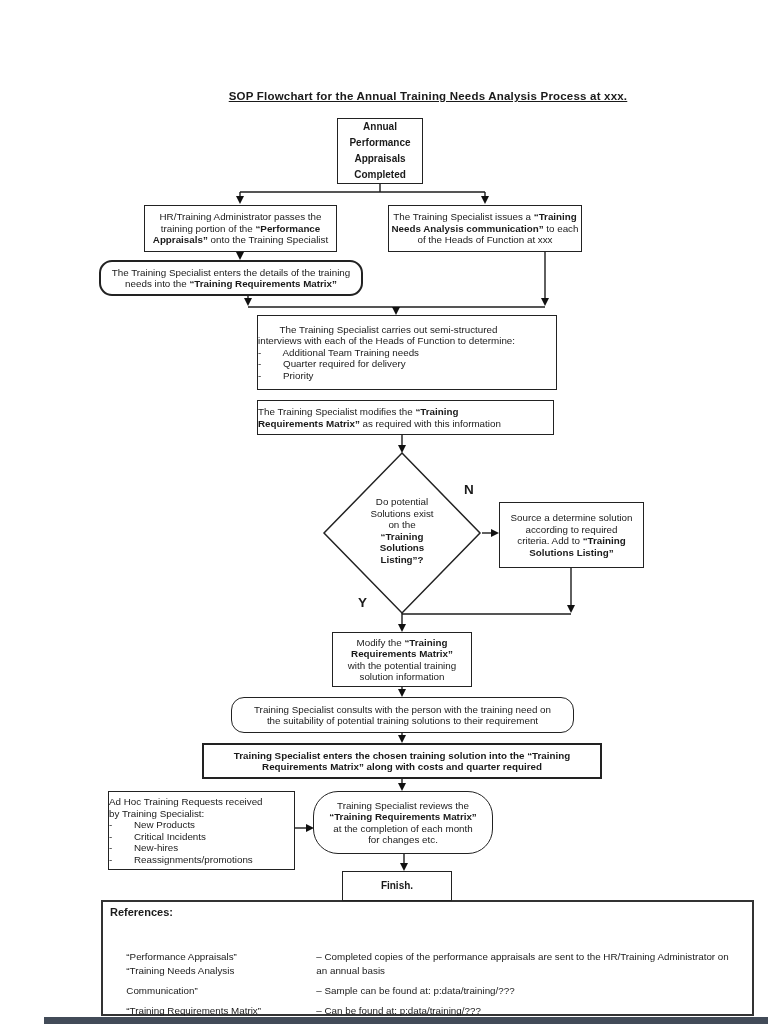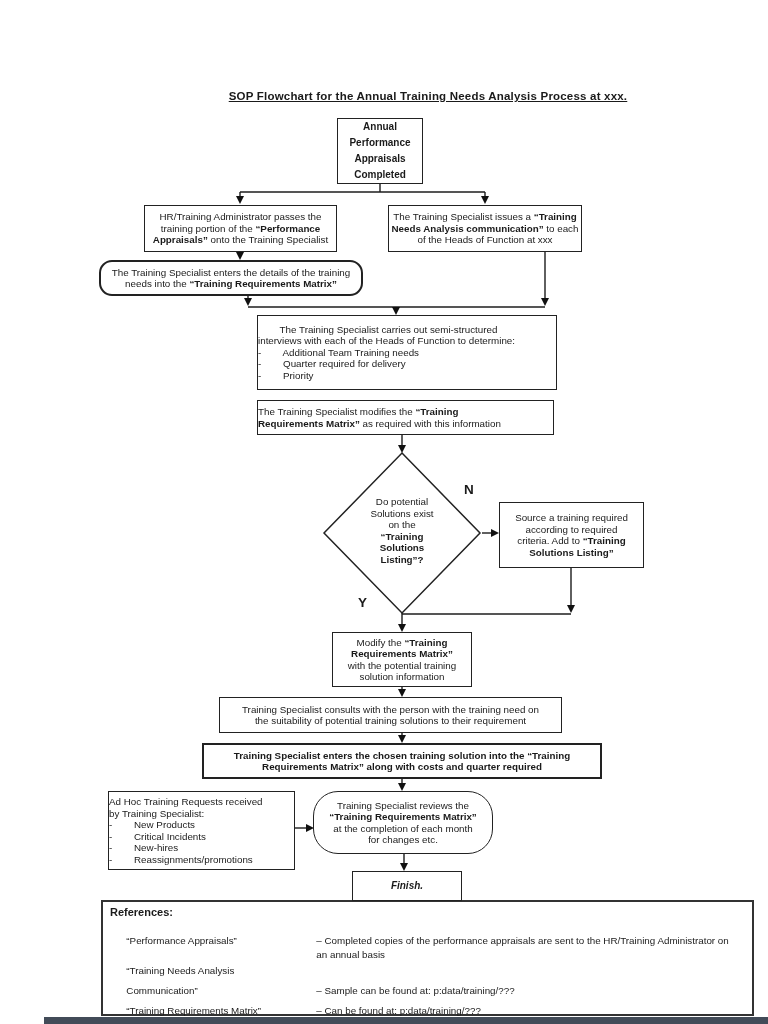--- a/index.html
+++ b/index.html
@@ -116,34 +116,34 @@
 Solutions exist
 on the
 </span><span class="b">“Training
 Solutions
 Listing”?</span></div>
 
   <div class="branch-label" style="left:420px;top:482px;">N</div>
   <div class="branch-label" style="left:314px;top:595px;">Y</div>
 
   <div class="node c" style="left:455px;top:502px;width:145px;height:66px;">
-    <span class="nt"><span>Source a training required
+    <span class="nt"><span>Source a determine solution
 according to required
 criteria. Add to </span><span class="b">“Training
 Solutions Listing”</span></span>
   </div>
 
   <div class="node c" style="left:288px;top:632px;width:140px;height:55px;">
     <span class="nt"><span>Modify the </span><span class="b">“Training
 Requirements Matrix”</span><span>
 with the potential training
 solution information</span></span>
   </div>
 
-  <div class="node c" style="left:175px;top:697px;width:343px;height:36px;">
+  <div class="node c" style="left:187px;top:697px;width:343px;height:36px;border-radius:13px;">
     <span class="nt"><span>Training Specialist consults with the person with the training need on
 the suitability of potential training solutions to their requirement</span></span>
   </div>
 
   <div class="node c thick" style="left:158px;top:743px;width:400px;height:36px;text-align:center;">
     <span class="nt"><span class="b">Training Specialist enters the chosen training solution into the “Training
 Requirements Matrix” along with costs and quarter required</span></span>
   </div>
 
   <div class="node l" style="left:64px;top:791px;width:187px;height:79px;">
@@ -155,27 +155,27 @@
 -        Reassignments/promotions</span></span>
   </div>
 
   <div class="node c" style="left:269px;top:791px;width:180px;height:63px;border-radius:25px;">
     <span class="nt"><span>Training Specialist reviews the
 </span><span class="b">“Training Requirements Matrix”</span><span>
 at the completion of each month
 for changes etc.</span></span>
   </div>
 
-  <div class="node c" style="left:308px;top:871px;width:110px;height:30px;z-index:3;font-style:italic;">
+  <div class="node c" style="left:298px;top:871px;width:110px;height:30px;z-index:3;">
     <span class="nt start-text"><span class="b">Finish.</span></span>
   </div>
 
   <div class="refbox">
     <div class="ref-heading">References:</div>
-    <div class="ref-row" style="top:18px;">
+    <div class="ref-row" style="top:34px;">
       <span class="ref-label">“Performance Appraisals”</span><span class="ref-desc">– Completed copies of the performance appraisals are sent to the HR/Training Administrator on
 an annual basis</span>
     </div>
     <div class="ref-row" style="top:48px;">
       <span class="ref-label">“Training Needs Analysis</span><span class="ref-desc"></span>
     </div>
     <div class="ref-row" style="top:68px;">
       <span class="ref-label">Communication”</span><span class="ref-desc">– Sample can be found at: p:data/training/???</span>
     </div>
     <div class="ref-row" style="top:88px;">

